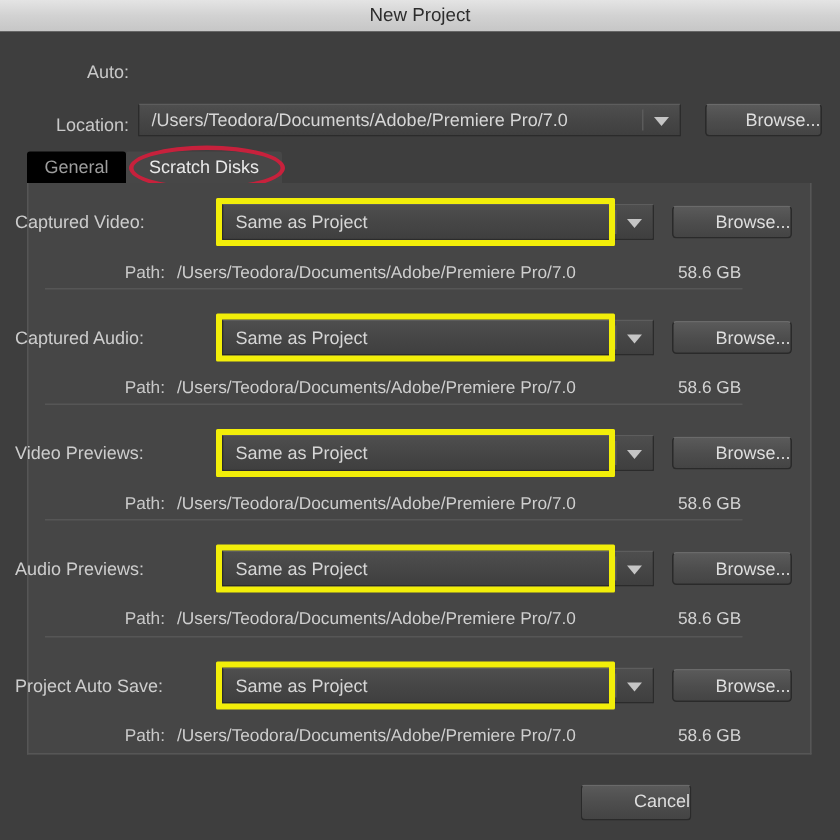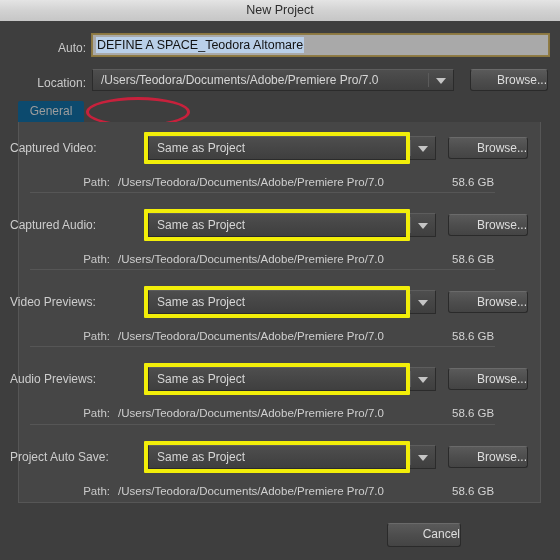--- a/index.html
+++ b/index.html
@@ -154,21 +154,21 @@
     height: 22px;
     box-sizing: border-box;
     font-size: 12px;
     line-height: 21px;
     text-align: center;
     border-top-left-radius: 2px;
     border-top-right-radius: 2px;
   }
   #tab-general {
     left: 18px; width: 66px;
-    background: #0c4a6e;
+    background: #000000;
     color: #9d9d9d;
   }
   #tab-scratch {
     left: 84px; width: 104px;
     background: #474747;
     color: #e9e9e9;
   }
 
   
   #tab-annotation {
@@ -271,33 +271,31 @@
 
 <div id="dialog">
 
   <div id="titlebar">
     <div class="title-text">New Project</div>
   </div>
 
   <div id="dialog-body"></div>
 
   <div class="label-right" id="name-label">Auto:</div>
-  <div id="name-input">
-    <div class="name-value">DEFINE A SPACE_Teodora Altomare</div>
-  </div>
 
   <div class="label-right" id="location-label">Location:</div>
   <div class="select-box" id="location-select">
     <div class="sel-text">/Users/Teodora/Documents/Adobe/Premiere Pro/7.0</div>
     <div class="sel-arrow-sep"></div>
     <div class="sel-arrow"></div>
   </div>
   <div class="btn" id="location-browse">Browse...</div>
 
   <div class="tab" id="tab-general">General</div>
+  <div class="tab" id="tab-scratch">Scratch Disks</div>
   <div id="tab-annotation"></div>
 
   <div id="panel"></div>
 
   <div id="rows-container">
       <div class="row-label" style="left: 10px; top: 141px;">Captured Video:</div>
       <div class="select-box scratch-select" style="left: 148px; top: 136px;">
         <div class="sel-text">Same as Project</div>
         <div class="sel-arrow-sep"></div>
         <div class="sel-arrow"></div>

